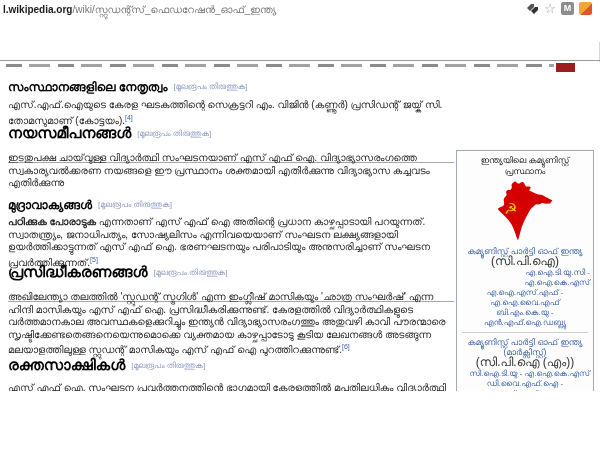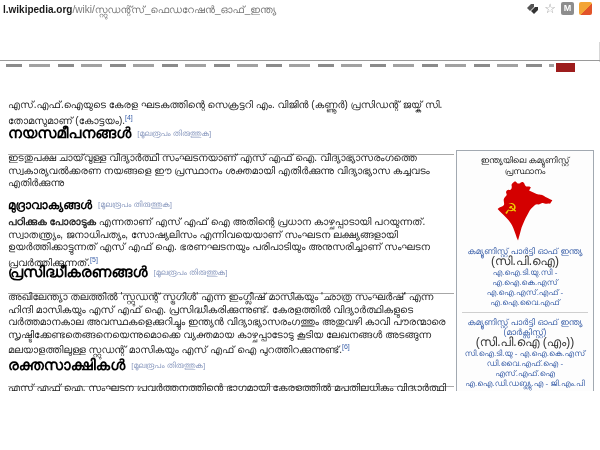--- a/index.html
+++ b/index.html
@@ -25,41 +25,41 @@
   
   .page-content { position:absolute; left:0; top:62px; width:600px; height:329px;
                   overflow:hidden; background:#fff; color:#252525; }
   .cut-text-line { position:absolute; left:6px; top:2px; width:548px; height:3px;
       background:repeating-linear-gradient(90deg,#6e6e6e 0 16px, transparent 16px 23px,
                  #8a8a8a 23px 44px, transparent 44px 52px); opacity:.8; }
   .red-chip { position:absolute; left:556px; top:1px; width:19px; height:9px; background:#9d1d1d; }
 
   .col { position:absolute; left:8px; width:446px; }
   h3.sec { font-size:12px; font-weight:bold; color:#000; }
-  h2.sec { font-size:15px; font-weight:bold; color:#000; padding-bottom:12px;
+  h2.sec { font-size:15px; font-weight:bold; color:#000; padding-bottom:20px;
            border-bottom:1px solid #a7a7a7; }
   .editsection { font-size:8px; font-weight:normal; color:#8d9cc0; margin-left:6px;
                  vertical-align:2px; }
   p.body { font-size:10px; line-height:12.5px; color:#252525; text-align:left; }
   .lead-bold { font-weight:bold; }
   sup.ref { font-size:7px; color:#3a5fa8; }
 
   
   .infobox { position:absolute; left:456px; top:88px; width:138px; height:280px;
              border:1px solid #a2a9b1; background:#fdfdfd; padding:4px 3px; text-align:center; }
   .infobox-title { font-size:8.5px; color:#222; }
   .map-wrap { position:relative; width:100%; height:64px; margin:3px 0 2px; }
   .map-wrap svg { display:block; margin:0 auto; }
   .hs { position:absolute; left:44px; top:20px; font-size:15px; color:#f6c800;
         text-shadow:0 0 1px #a00; }
   .ib-heading { font-size:8.5px; line-height:10px; color:#3a5fa8;text-align:center; }
   .ib-sub { font-size:12px; line-height:10px; color:#333; }
   .ib-link { font-size:8px; line-height:10px; color:#3a5fa8; }
   .ib-divider { border:0; border-top:1px solid #cfcfcf; margin:4px 2px; }
-  .mt2 { margin-top:2px; }
+  .mt2 { margin-top:2px;text-align:right; }
 </style>
 </head>
 <body>
 
 <div class="screen">
 
   <div class="url-bar">
     <div class="url-text"><span class="url-domain">l.wikipedia.org</span><span class="url-path">/wiki/സ്റ്റുഡന്റ്സ്_ഫെഡറേഷൻ_ഓഫ്_ഇന്ത്യ</span></div>
     <div class="bar-icons">
       <svg class="icon-tags" viewBox="0 0 13 12">
@@ -72,20 +72,21 @@
     </div>
   </div>
   <div class="chrome-edge"></div>
   <div class="page-top-line"></div>
 
   <div class="page-content">
 
     <div class="cut-text-line"></div>
     <div class="red-chip"></div>
 
+    <h3 class="sec col" style="top:18px"><span>സംസ്ഥാനങ്ങളിലെ നേതൃത്വം</span><span class="editsection">[മൂലരൂപം തിരുത്തുക]</span></h3>
     <p class="body col" style="top:37px"><span>എസ്.എഫ്.ഐയുടെ കേരള ഘടകത്തിന്റെ സെക്രട്ടറി എം. വിജിൻ (കണ്ണൂർ) പ്രസിഡന്റ് ജയ്ക് സി. തോമസുമാണ് (കോട്ടയം).</span><sup class="ref">[4]</sup></p>
 
     <h2 class="sec col" style="top:62px"><span>നയസമീപനങ്ങൾ</span><span class="editsection">[മൂലരൂപം തിരുത്തുക]</span></h2>
     <p class="body col" style="top:90px"><span>ഇടതുപക്ഷ ചായ്‌വുള്ള വിദ്യാർത്ഥി സംഘടനയാണ് എസ് എഫ് ഐ. വിദ്യാഭ്യാസരംഗത്തെ സ്വകാര്യവൽക്കരണ നയങ്ങളെ ഈ പ്രസ്ഥാനം ശക്തമായി എതിർക്കുന്നു വിദ്യാഭ്യാസ കച്ചവടം എതിർക്കുന്നു</span></p>
 
     <h3 class="sec col" style="top:136px"><span>മുദ്രാവാക്യങ്ങൾ</span><span class="editsection">[മൂലരൂപം തിരുത്തുക]</span></h3>
     <p class="body col" style="top:154px"><span class="lead-bold">പഠിക്കുക പോരാടുക</span><span> എന്നതാണ് എസ് എഫ് ഐ അതിന്റെ പ്രധാന കാഴ്ചപ്പാടായി പറയുന്നത്. സ്വാതന്ത്ര്യം, ജനാധിപത്യം, സോഷ്യലിസം എന്നിവയെയാണ് സംഘടന ലക്ഷ്യങ്ങളായി ഉയർത്തിക്കാട്ടുന്നത് എസ് എഫ് ഐ. ഭരണഘടനയും പരിപാടിയും അനുസരിച്ചാണ് സംഘടന പ്രവർത്തിക്കുന്നത്.</span><sup class="ref">[5]</sup></p>
 
     <h2 class="sec col" style="top:201px"><span>പ്രസിദ്ധീകരണങ്ങൾ</span><span class="editsection">[മൂലരൂപം തിരുത്തുക]</span></h2>
     <p class="body col" style="top:229px"><span>അഖിലേന്ത്യാ തലത്തിൽ 'സ്റ്റുഡന്റ് സ്ട്രഗിൾ' എന്ന ഇംഗ്ലീഷ് മാസികയും 'ഛാത്ര സംഘർഷ്' എന്ന ഹിന്ദി മാസികയും എസ് എഫ് ഐ. പ്രസിദ്ധീകരിക്കുന്നുണ്ട്. കേരളത്തിൽ വിദ്യാർത്ഥികളുടെ വർത്തമാനകാല അവസ്ഥകളെക്കുറിച്ചും ഇന്ത്യൻ വിദ്യാഭ്യാസരംഗത്തും അതുവഴി കാവി പൗരന്മാരെ സൃഷ്ടിക്കേണ്ടതെങ്ങനെയെന്നുമൊക്കെ വ്യക്തമായ കാഴ്ചപ്പാടോടു കൂടിയ ലേഖനങ്ങൾ അടങ്ങുന്ന മലയാളത്തിലുള്ള സ്റ്റുഡന്റ് മാസികയും എസ് എഫ് ഐ പുറത്തിറക്കുന്നുണ്ട്.</span><sup class="ref">[6]</sup></p>
@@ -104,20 +105,21 @@
             C12 59 7 55 3 50 C6 46 10 47 13 44 C16 41 12 36 14 32 C16 28 20 27 18 23
             C16 19 20 16 23 17 C26 18 28 14 27 10 C26 6 30 4 33 2 Z"></path>
         </svg>
         <span class="hs">☭</span>
       </div>
 
       <div class="ib-heading">കമ്യൂണിസ്റ്റ് പാർട്ടി ഓഫ് ഇന്ത്യ</div>
       <div class="ib-sub">(സി.പി.ഐ)</div>
       <div class="ib-link mt2">എ.ഐ.ടി.യു.സി - എ.ഐ.കെ.എസ്</div>
       <div class="ib-link">എ.ഐ.എസ്.എഫ് - എ.ഐ.വൈ.എഫ്</div>
+      <div class="ib-link">ബി.എം.കെ.യു - എൻ.എഫ്.ഐ.ഡബ്ല്യു</div>
 
       <hr class="ib-divider">
 
       <div class="ib-heading">കമ്യൂണിസ്റ്റ് പാർട്ടി ഓഫ് ഇന്ത്യ (മാർക്സിസ്റ്റ്)</div>
       <div class="ib-sub">(സി.പി.ഐ (എം))</div>
       <div class="ib-link mt2">സി.ഐ.ടി.യു - എ.ഐ.കെ.എസ്</div>
       <div class="ib-link">ഡി.വൈ.എഫ്.ഐ - എസ്.എഫ്.ഐ</div>
       <div class="ib-link">എ.ഐ.ഡി.ഡബ്ല്യു.എ - ജി.എം.പി</div>
 
     </aside>

